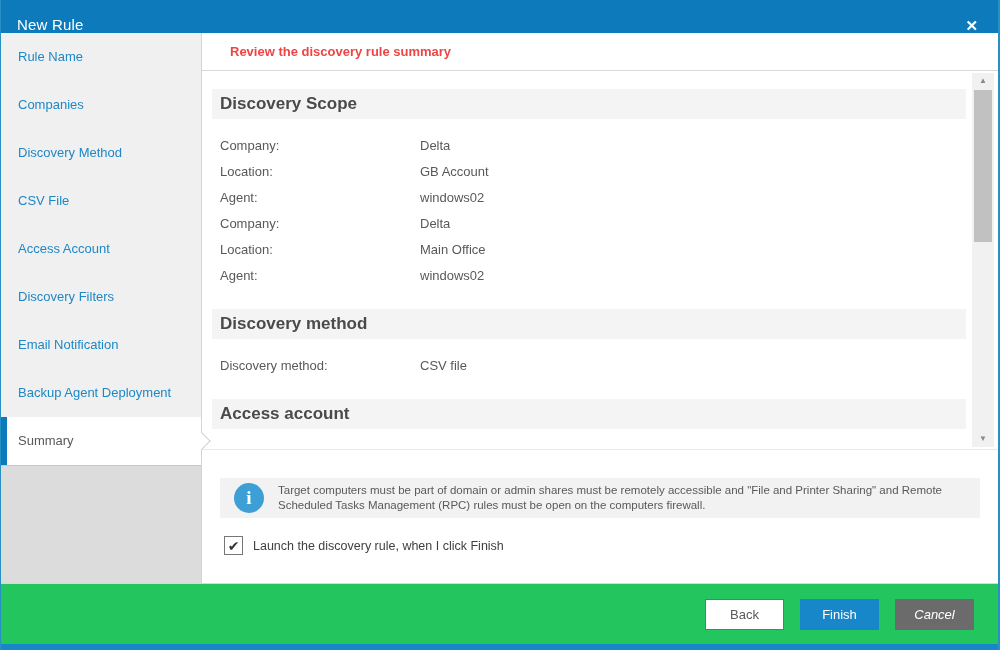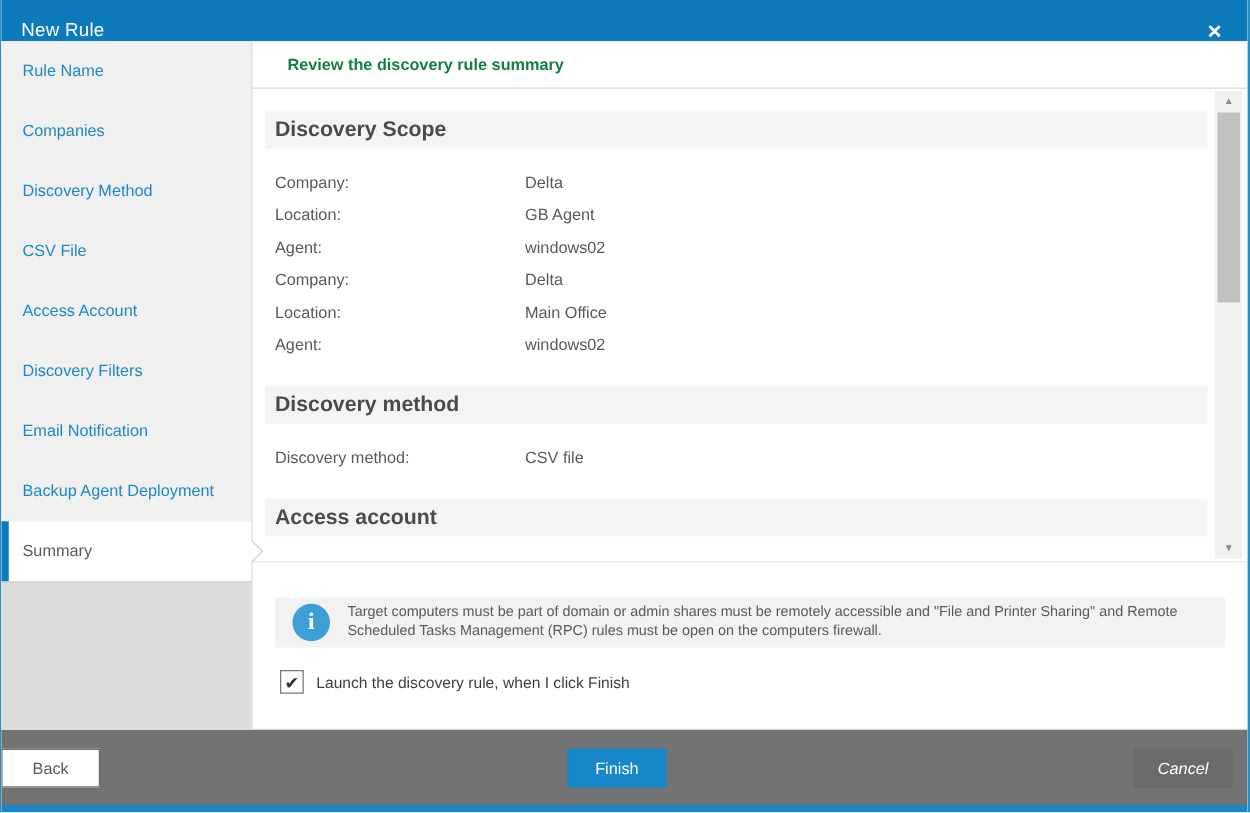--- a/index.html
+++ b/index.html
@@ -22,21 +22,21 @@
   .step { height:48px; line-height:48px; padding-left:17px; font-size:13px; color:#1e87c4; cursor:pointer; position:relative; }
   .step.active { background:#fff; color:#595959; cursor:default; }
   .step.active::before { content:""; position:absolute; left:0; top:0; bottom:0; width:6px; background:#0d7bbb; }
   .notch {
     position:absolute; right:-7px; top:50%; width:13px; height:13px; background:#fff;
     transform:translateY(-50%) rotate(45deg); border-top:1px solid #d0d0d0; border-right:1px solid #d0d0d0; z-index:4;
   }
   .sidebar-filler { flex:1 1 auto; background:#dcdcdc; border-top:1px solid #c8c8c8; }
   
   .content { flex:1 1 auto; background:#fff; border-left:1px solid #d4d4d4; display:flex; flex-direction:column; position:relative; z-index:1; }
-  .content-header { height:38px; line-height:38px; padding-left:28px; font-size:13px; font-weight:bold; color:#15803d; border-bottom:1px solid #d9d9d9; flex:0 0 auto; }
+  .content-header { height:38px; line-height:38px; padding-left:28px; font-size:13px; font-weight:bold; color:#ef4444; border-bottom:1px solid #d9d9d9; flex:0 0 auto; }
   .scroll-area { height:379px; flex:0 0 auto; position:relative; border-bottom:1px solid #e8e8e8; overflow:hidden; }
   .scroll-inner { padding-top:18px; }
   .section-band { margin:0 32px 0 10px; height:30px; line-height:30px; background:#f4f4f5; padding-left:8px; font-size:17px; font-weight:600; color:#4a4a4a; }
   .kv-rows { margin-top:13px; margin-bottom:21px; }
   .kv-row { height:26px; display:flex; align-items:center; padding-left:18px; font-size:13px; color:#595959; }
   .kv-label { width:200px; flex:0 0 200px; }
   .kv-value { flex:1; }
   
   .scrollbar { position:absolute; top:2px; bottom:2px; right:4px; width:22px; background:#f1f1f2; }
   .scroll-arrow { position:absolute; left:0; width:22px; height:16px; font-size:8px; color:#8a8a8a; text-align:center; line-height:16px; cursor:pointer; }
@@ -44,21 +44,21 @@
   .scroll-arrow.down { bottom:0; }
   .scroll-thumb { position:absolute; left:2px; right:2px; top:17px; height:152px; background:#c1c1c1; cursor:pointer; }
   
   .info-box { margin:28px 18px 0 18px; background:#f2f2f2; display:flex; align-items:center; gap:14px; padding:5px 14px 5px 14px; min-height:40px; }
   .info-icon { width:30px; height:30px; flex:0 0 30px; border-radius:50%; background:#3e9ed6; color:#fff; display:flex; align-items:center; justify-content:center; font-family:"Liberation Serif", serif; font-weight:bold; font-size:19px; }
   .info-text { font-size:11.5px; line-height:15px; color:#595959; max-width:720px; }
   .checkbox-row { margin:18px 0 0 22px; display:flex; align-items:center; }
   .checkbox { width:19px; height:19px; border:1px solid #767676; background:#fff; display:flex; align-items:center; justify-content:center; font-size:14px; color:#333; cursor:pointer; }
   .checkbox-label { margin-left:10px; font-size:12.5px; color:#3f3f3f; }
   
-  .footer { height:61px; flex:0 0 auto; border-top:1px solid #d9d9d9; background:#737373; display:flex; align-items:center; justify-content:space-between; gap:16px; padding-right:12px; }
+  .footer { height:61px; flex:0 0 auto; border-top:1px solid #d9d9d9; background:#22c55e; display:flex; align-items:center; justify-content:flex-end; gap:16px; padding-right:24px; }
   .btn { height:31px; min-width:79px; font-size:13px; display:flex; align-items:center; justify-content:center; cursor:pointer; padding:0 14px; font-family:"Liberation Sans", sans-serif; }
   .btn-back { background:#fff; border:1px solid #707070; color:#595959; }
   .btn-finish { background:#1787c9; border:1px solid #1787c9; color:#fff; }
   .btn-cancel { background:#6b6b6b; border:1px solid #6b6b6b; color:#fff;font-style:italic; }
   .bottom-strip { height:6px; flex:0 0 auto; background:#1787c9; }
 </style>
 </head>
 <body>
 
 <div class="dialog">
@@ -93,21 +93,21 @@
         <div class="scroll-inner">
 
           <div class="section-band">Discovery Scope</div>
           <div class="kv-rows">
             <div class="kv-row">
               <span class="kv-label">Company:</span>
               <span class="kv-value">Delta</span>
             </div>
             <div class="kv-row">
               <span class="kv-label">Location:</span>
-              <span class="kv-value">GB Agent</span>
+              <span class="kv-value">GB Account</span>
             </div>
             <div class="kv-row">
               <span class="kv-label">Agent:</span>
               <span class="kv-value">windows02</span>
             </div>
             <div class="kv-row">
               <span class="kv-label">Company:</span>
               <span class="kv-value">Delta</span>
             </div>
             <div class="kv-row">

